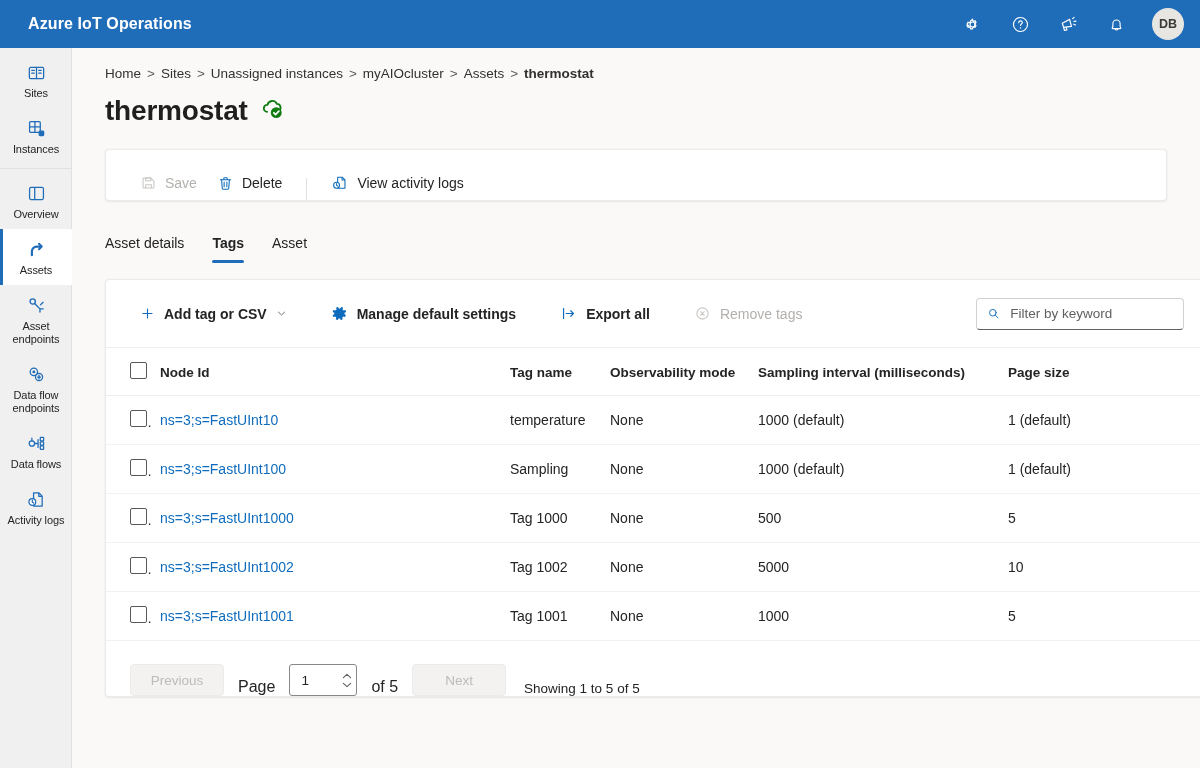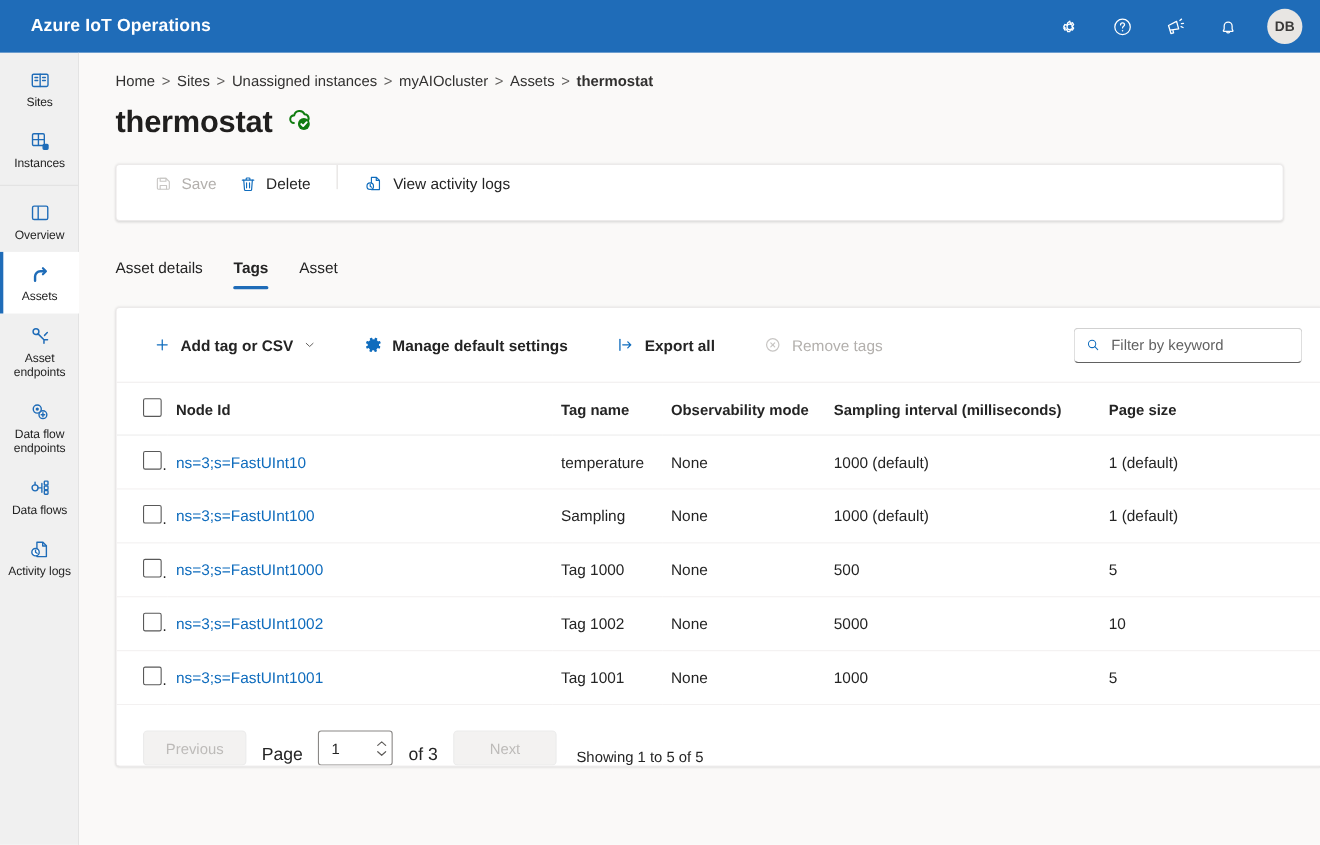--- a/index.html
+++ b/index.html
@@ -108,21 +108,21 @@
   
   .card {
     background: #ffffff;
     border: 1px solid #eceaea;
     border-radius: 4px;
     box-shadow: 0 1px 2px rgba(0,0,0,.07), 0 0 2px rgba(0,0,0,.05);
   }
   .cmdcard {
     margin: 22px 0 0 33px;
     width: 1062px; height: 52px;
-    display: flex; align-items: flex-start;
+    display: flex; align-items: flex-end;
     padding-left: 24px;
   }
   .cmd-btn {
     display: flex; align-items: center; gap: 8px;
     height: 34px; padding: 0 10px;
     font-size: 14px; color: #242424;
     cursor: pointer; border-radius: 3px;
     white-space: nowrap;
   }
   .cmd-btn.disabled { color: #b3b0ad; cursor: default; }
@@ -577,19 +577,19 @@
         <input type="text" value="1" style="">
         <span class="arrows">
           <svg width="10" height="6" viewBox="0 0 10 6" fill="none" stroke="#605e5c" stroke-width="1.1" stroke-linecap="round" stroke-linejoin="round">
             <path d="M1.4 4.6L5 1.4l3.6 3.2"></path>
           </svg>
           <svg width="10" height="6" viewBox="0 0 10 6" fill="none" stroke="#605e5c" stroke-width="1.1" stroke-linecap="round" stroke-linejoin="round">
             <path d="M1.4 1.4L5 4.6l3.6-3.2"></path>
           </svg>
         </span>
       </div>
-      <div class="pg-label">of 3</div>
+      <div class="pg-label">of 5</div>
       <div class="pg-btn">Next</div>
       <div class="showing">Showing 1 to 5 of 5</div>
     </div>
 
   </div>
 </div>
 
 </body></html>

